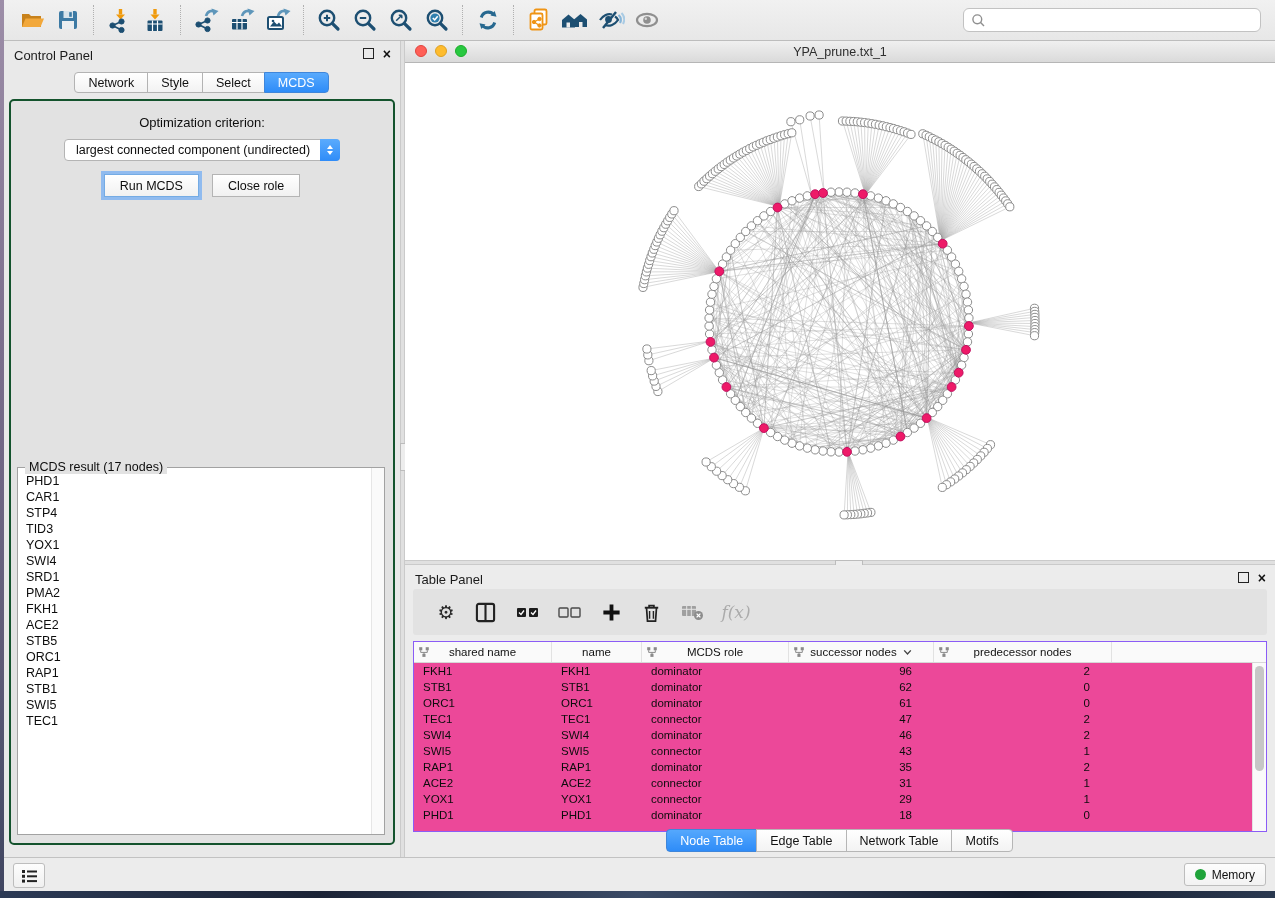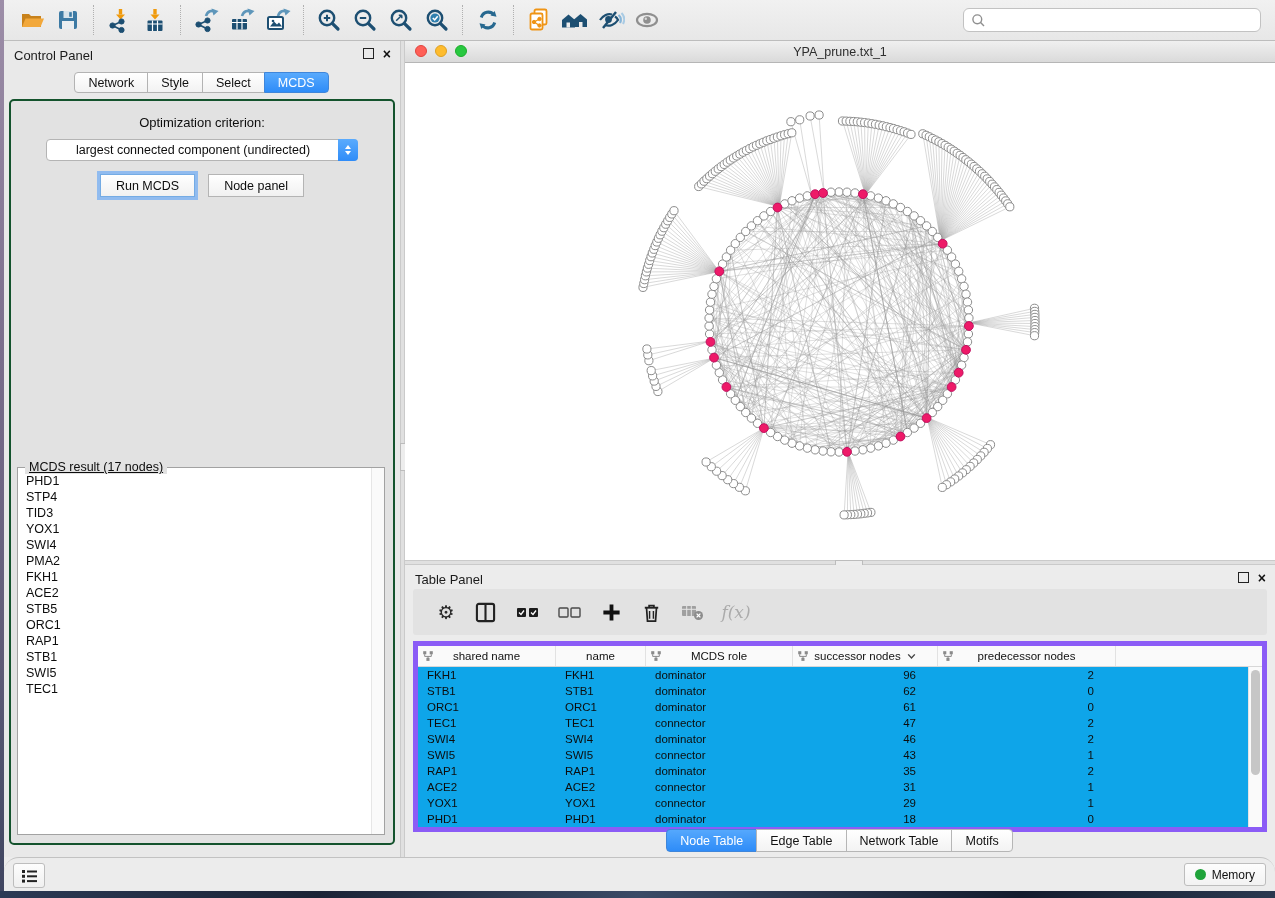--- a/index.html
+++ b/index.html
@@ -31,33 +31,33 @@
   .close-x{font-size:14px;font-weight:bold;color:#111;line-height:10px;}
   #cp-tabs{position:absolute;top:31px;left:0;right:0;display:flex;justify-content:center;}
   .seg{height:19px;padding:0 13px;background:linear-gradient(#ffffff,#f2f2f2);
     border:1px solid #b3b3b3;margin-left:-1px;font-size:12.5px;display:flex;align-items:center;color:#111;}
   .seg.first{border-radius:4px 0 0 4px;}
   .seg.last{border-radius:0 4px 4px 0;}
   .seg.active{background:linear-gradient(#58aafd,#2e8cf8);color:#fff;border-color:#3f86da;}
   #cp-content{position:absolute;left:5px;right:5px;top:58px;bottom:12px;
     background:#e2e2e2;border:2px solid #14532d;border-radius:5px;}
   #criterion-label{display:block;text-align:center;margin-top:14px;font-size:13px;color:#0d0d0d;}
-  #criterion-select{margin:9px auto 0;width:312px;height:22px;background:#fff;border:1px solid #b4b4b4;
+  #criterion-select{margin:9px auto 0;width:276px;height:22px;background:#fff;border:1px solid #b4b4b4;
     border-radius:4px;position:relative;display:flex;align-items:center;box-sizing:border-box;}
   #criterion-select .val{flex:1;text-align:center;font-size:12.5px;color:#0d0d0d;padding-right:18px;}
   .select-cap{position:absolute;right:-1px;top:-1px;width:20px;height:22px;border-radius:0 4px 4px 0;
     background:linear-gradient(#5aabfd,#2f8cf8);display:flex;flex-direction:column;align-items:center;justify-content:center;gap:2px;}
   .chev-up{width:0;height:0;border-left:3.5px solid transparent;border-right:3.5px solid transparent;border-bottom:4.5px solid #fff;}
   .chev-dn{width:0;height:0;border-left:3.5px solid transparent;border-right:3.5px solid transparent;border-top:4.5px solid #fff;}
   #cp-buttons{margin-top:13px;display:flex;justify-content:center;gap:13px;}
   .mac-btn{height:21px;padding:0 15px;background:linear-gradient(#ffffff,#f1f1f1);border:1px solid #b4b4b4;
     border-radius:0;font-size:12.5px;display:flex;align-items:center;color:#0d0d0d;}
   .mac-btn.focused{box-shadow:0 0 0 3px rgba(77,155,250,.55);border-color:#74abe4;}
   #mcds-box{position:absolute;left:6px;right:8px;top:366px;bottom:8px;background:#fff;border:1px solid #a2a2a2;}
-  #mcds-box-title{position:absolute;top:-8px;left:7px;background:#e2e2e2;padding:0 4px;font-size:12.5px;color:#0d0d0d;text-decoration:underline;}
+  #mcds-box-title{position:absolute;top:-8px;left:7px;background:#e2e2e2;padding:0 4px;font-size:12.5px;color:#0d0d0d;}
   #mcds-list{position:absolute;left:0;top:5px;right:13px;bottom:2px;overflow:hidden;padding-left:8px;}
   .mcds-item{height:16px;line-height:16px;font-size:12.5px;color:#0d0d0d;}
   #mcds-scroll{position:absolute;right:0;top:0;bottom:0;width:12px;background:#fafafa;border-left:1px solid #e6e6e6;}
 
   
   #v-divider{position:absolute;left:396px;top:41px;width:5px;bottom:34px;background:#e0e0e0;
     border-left:1px solid #cacaca;border-right:1px solid #cacaca;box-sizing:border-box;}
   #v-divider .handle{position:absolute;top:402px;left:-1px;width:5px;height:26px;background:#ededed;border:1px solid #bcbcbc;}
   #h-divider{position:absolute;left:0;right:0;top:519px;height:5px;background:#e0e0e0;
     border-top:1px solid #cacaca;border-bottom:1px solid #cacaca;box-sizing:border-box;}
@@ -73,41 +73,41 @@
   #net-canvas{position:absolute;left:0;top:22px;right:0;bottom:0;background:#fff;}
   #network-svg{display:block;}
 
   
   #table-panel{position:absolute;left:0;right:0;top:524px;bottom:0;background:#ececec;}
   #tp-toolbar{position:absolute;top:24px;left:8px;right:8px;height:46px;background:#e2e2e2;border-radius:3px;
     display:flex;align-items:center;padding-left:16px;gap:0;}
   .tpbtn{height:36px;display:flex;align-items:center;justify-content:center;}
   .gear-glyph{font-size:19px;color:#2a2a2a;}
   .fx-glyph{font-family:"DejaVu Serif","Liberation Serif",serif;font-style:italic;font-size:17px;color:#ababab;}
-  #node-table{position:absolute;top:76px;left:8px;right:8px;height:191px;background:#0ea5e9;
-    border:5px solid #8b5cf6;box-sizing:border-box;overflow:hidden;}
+  #node-table{position:absolute;top:76px;left:8px;right:8px;height:191px;background:#ec4899;
+    border:1px solid #8b5cf6;box-sizing:border-box;overflow:hidden;}
   .thead{display:grid;grid-template-columns:138px 90px 147px 145px 178px 1fr;height:21px;
     background:#fafafa;border-bottom:1px solid #d7d7d7;box-sizing:border-box;}
   .th{position:relative;display:flex;align-items:center;justify-content:center;
     border-right:1px solid #e2e2e2;font-size:11.5px;color:#111;}
   .th .attr-icon{position:absolute;left:5px;top:5px;}
   .tr{display:grid;grid-template-columns:138px 90px 147px 145px 178px 1fr;height:16px;align-items:center;}
   .td{font-size:11.5px;color:#0d0d0d;padding-left:9px;white-space:nowrap;}
   .td.num{text-align:right;padding-left:0;padding-right:22px;}
   #table-scroll{position:absolute;right:0;top:21px;bottom:0;width:13px;background:#fafafa;border-left:1px solid #e4e4e4;}
   #table-thumb{position:absolute;left:2px;right:2px;top:3px;height:105px;background:#c6c6c6;border-radius:5px;}
   #tp-tabs{position:absolute;bottom:5px;left:0;right:0;display:flex;justify-content:center;}
   .ttab{height:21px;padding:0 13px;background:linear-gradient(#ffffff,#f3f3f3);border:1px solid #b6b6b6;
     margin-left:-1px;font-size:12.5px;display:flex;align-items:center;color:#111;}
   .ttab.first{border-radius:4px 0 0 4px;}
   .ttab.last{border-radius:0 4px 4px 0;}
   .ttab.active{background:linear-gradient(#55a8fd,#2e8cf8);color:#fff;border-color:#3f86da;}
 
   
-  #status-bar{position:absolute;left:0;right:0;bottom:0;height:34px;background:#ececec;border-top:1px solid #c2c2c2;box-sizing:border-box;border-radius:15px;}
+  #status-bar{position:absolute;left:0;right:0;bottom:0;height:34px;background:#ececec;border-top:1px solid #c2c2c2;box-sizing:border-box;}
   #list-btn{position:absolute;left:9px;top:5px;width:30px;height:23px;background:linear-gradient(#fdfdfd,#f0f0f0);
     border:1px solid #bdbdbd;border-radius:3px;display:flex;align-items:center;justify-content:center;}
   #memory-btn{position:absolute;right:9px;top:5px;height:23px;box-sizing:border-box;padding:0 10px;
     background:linear-gradient(#fdfdfd,#f2f2f2);border:1px solid #bdbdbd;border-radius:3px;
     display:flex;align-items:center;gap:6px;font-size:12px;color:#111;}
   #memory-dot{width:11px;height:11px;border-radius:50%;}
 </style>
 </head>
 <body>
 
@@ -290,30 +290,32 @@
         <span id="criterion-label">Optimization criterion:</span>
         <div id="criterion-select">
           <span class="val">largest connected component (undirected)</span>
           <span class="select-cap">
               <span class="chev-up"></span>
               <span class="chev-dn"></span>
             </span>
         </div>
         <div id="cp-buttons">
           <div class="mac-btn focused">Run MCDS</div>
-          <div class="mac-btn">Node panel</div>
+          <div class="mac-btn">Close role</div>
         </div>
         <div id="mcds-box">
           <span id="mcds-box-title">MCDS result (17 nodes)</span>
           <div id="mcds-list">
               <div class="mcds-item">PHD1</div>
+              <div class="mcds-item">CAR1</div>
               <div class="mcds-item">STP4</div>
               <div class="mcds-item">TID3</div>
               <div class="mcds-item">YOX1</div>
               <div class="mcds-item">SWI4</div>
+              <div class="mcds-item">SRD1</div>
               <div class="mcds-item">PMA2</div>
               <div class="mcds-item">FKH1</div>
               <div class="mcds-item">ACE2</div>
               <div class="mcds-item">STB5</div>
               <div class="mcds-item">ORC1</div>
               <div class="mcds-item">RAP1</div>
               <div class="mcds-item">STB1</div>
               <div class="mcds-item">SWI5</div>
               <div class="mcds-item">TEC1</div>
             </div>

